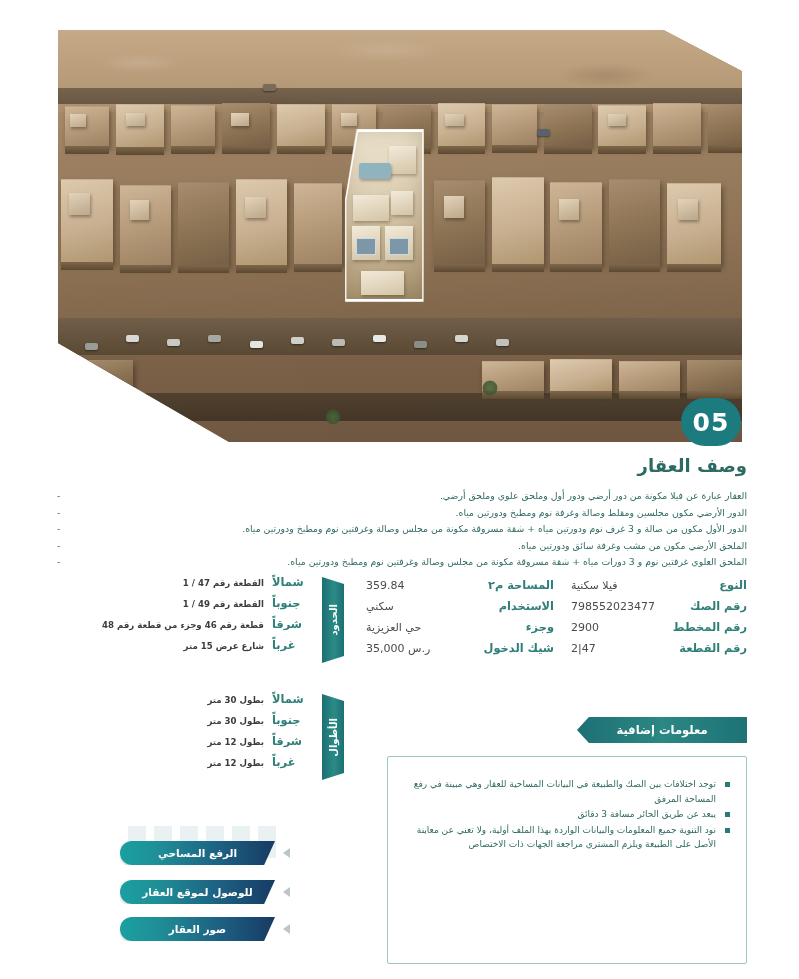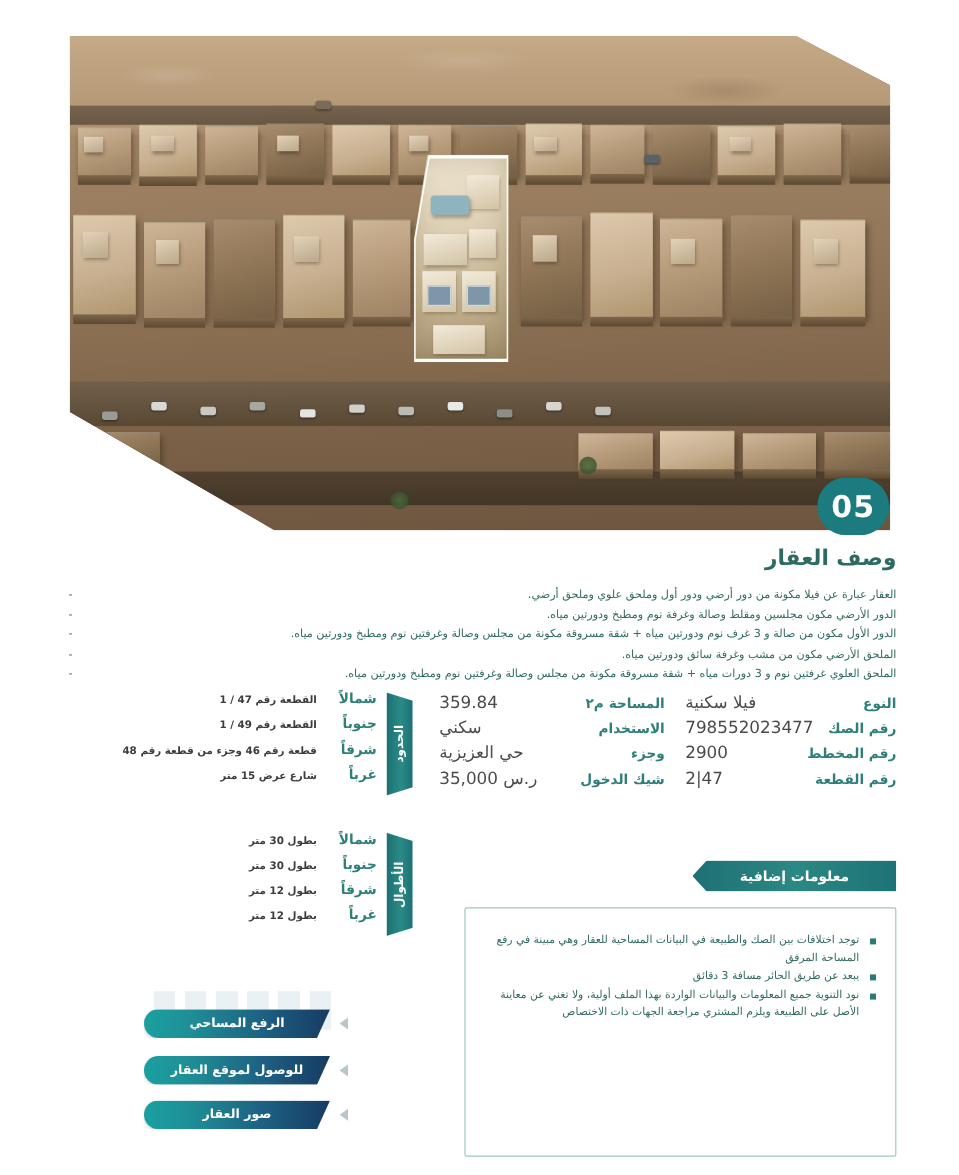--- a/index.html
+++ b/index.html
@@ -186,21 +186,21 @@
     white-space: nowrap;
   }
   .col .lbl {
     color: #2f7f79;
     font-weight: bold;
     font-size: 11.4px;
     text-align: right;
   }
   .col .val {
     color: #4a4a4a;
-    font-size: 14px;
+    font-size: 11px;
     text-align: left;
     direction: ltr;
   }
 
   #col-right { right: 52px; top: 578px; width: 180px; }
   #col-right .lbl { width: 76px; }
   #col-right .val { width: 104px; text-align: left; padding-left: 4px; }
 
   #col-mid { right: 245px; top: 578px; width: 190px; }
   #col-mid .lbl { width: 88px; text-align: right; }
@@ -231,21 +231,21 @@
     display: flex;
     align-items: baseline;
     height: 21px;
     white-space: nowrap;
   }
   .sidegroup .dir {
     color: #2f7f79;
     font-weight: bold;
     font-size: 11.4px;
     width: 42px;
-    text-align: right;
+    text-align: left;
   }
   .sidegroup .txt {
     color: #3c3c3c;
     font-size: 8.6px;
     font-weight: bold;
     text-align: right;
     padding-right: 8px;
     white-space: nowrap;
   }
 

